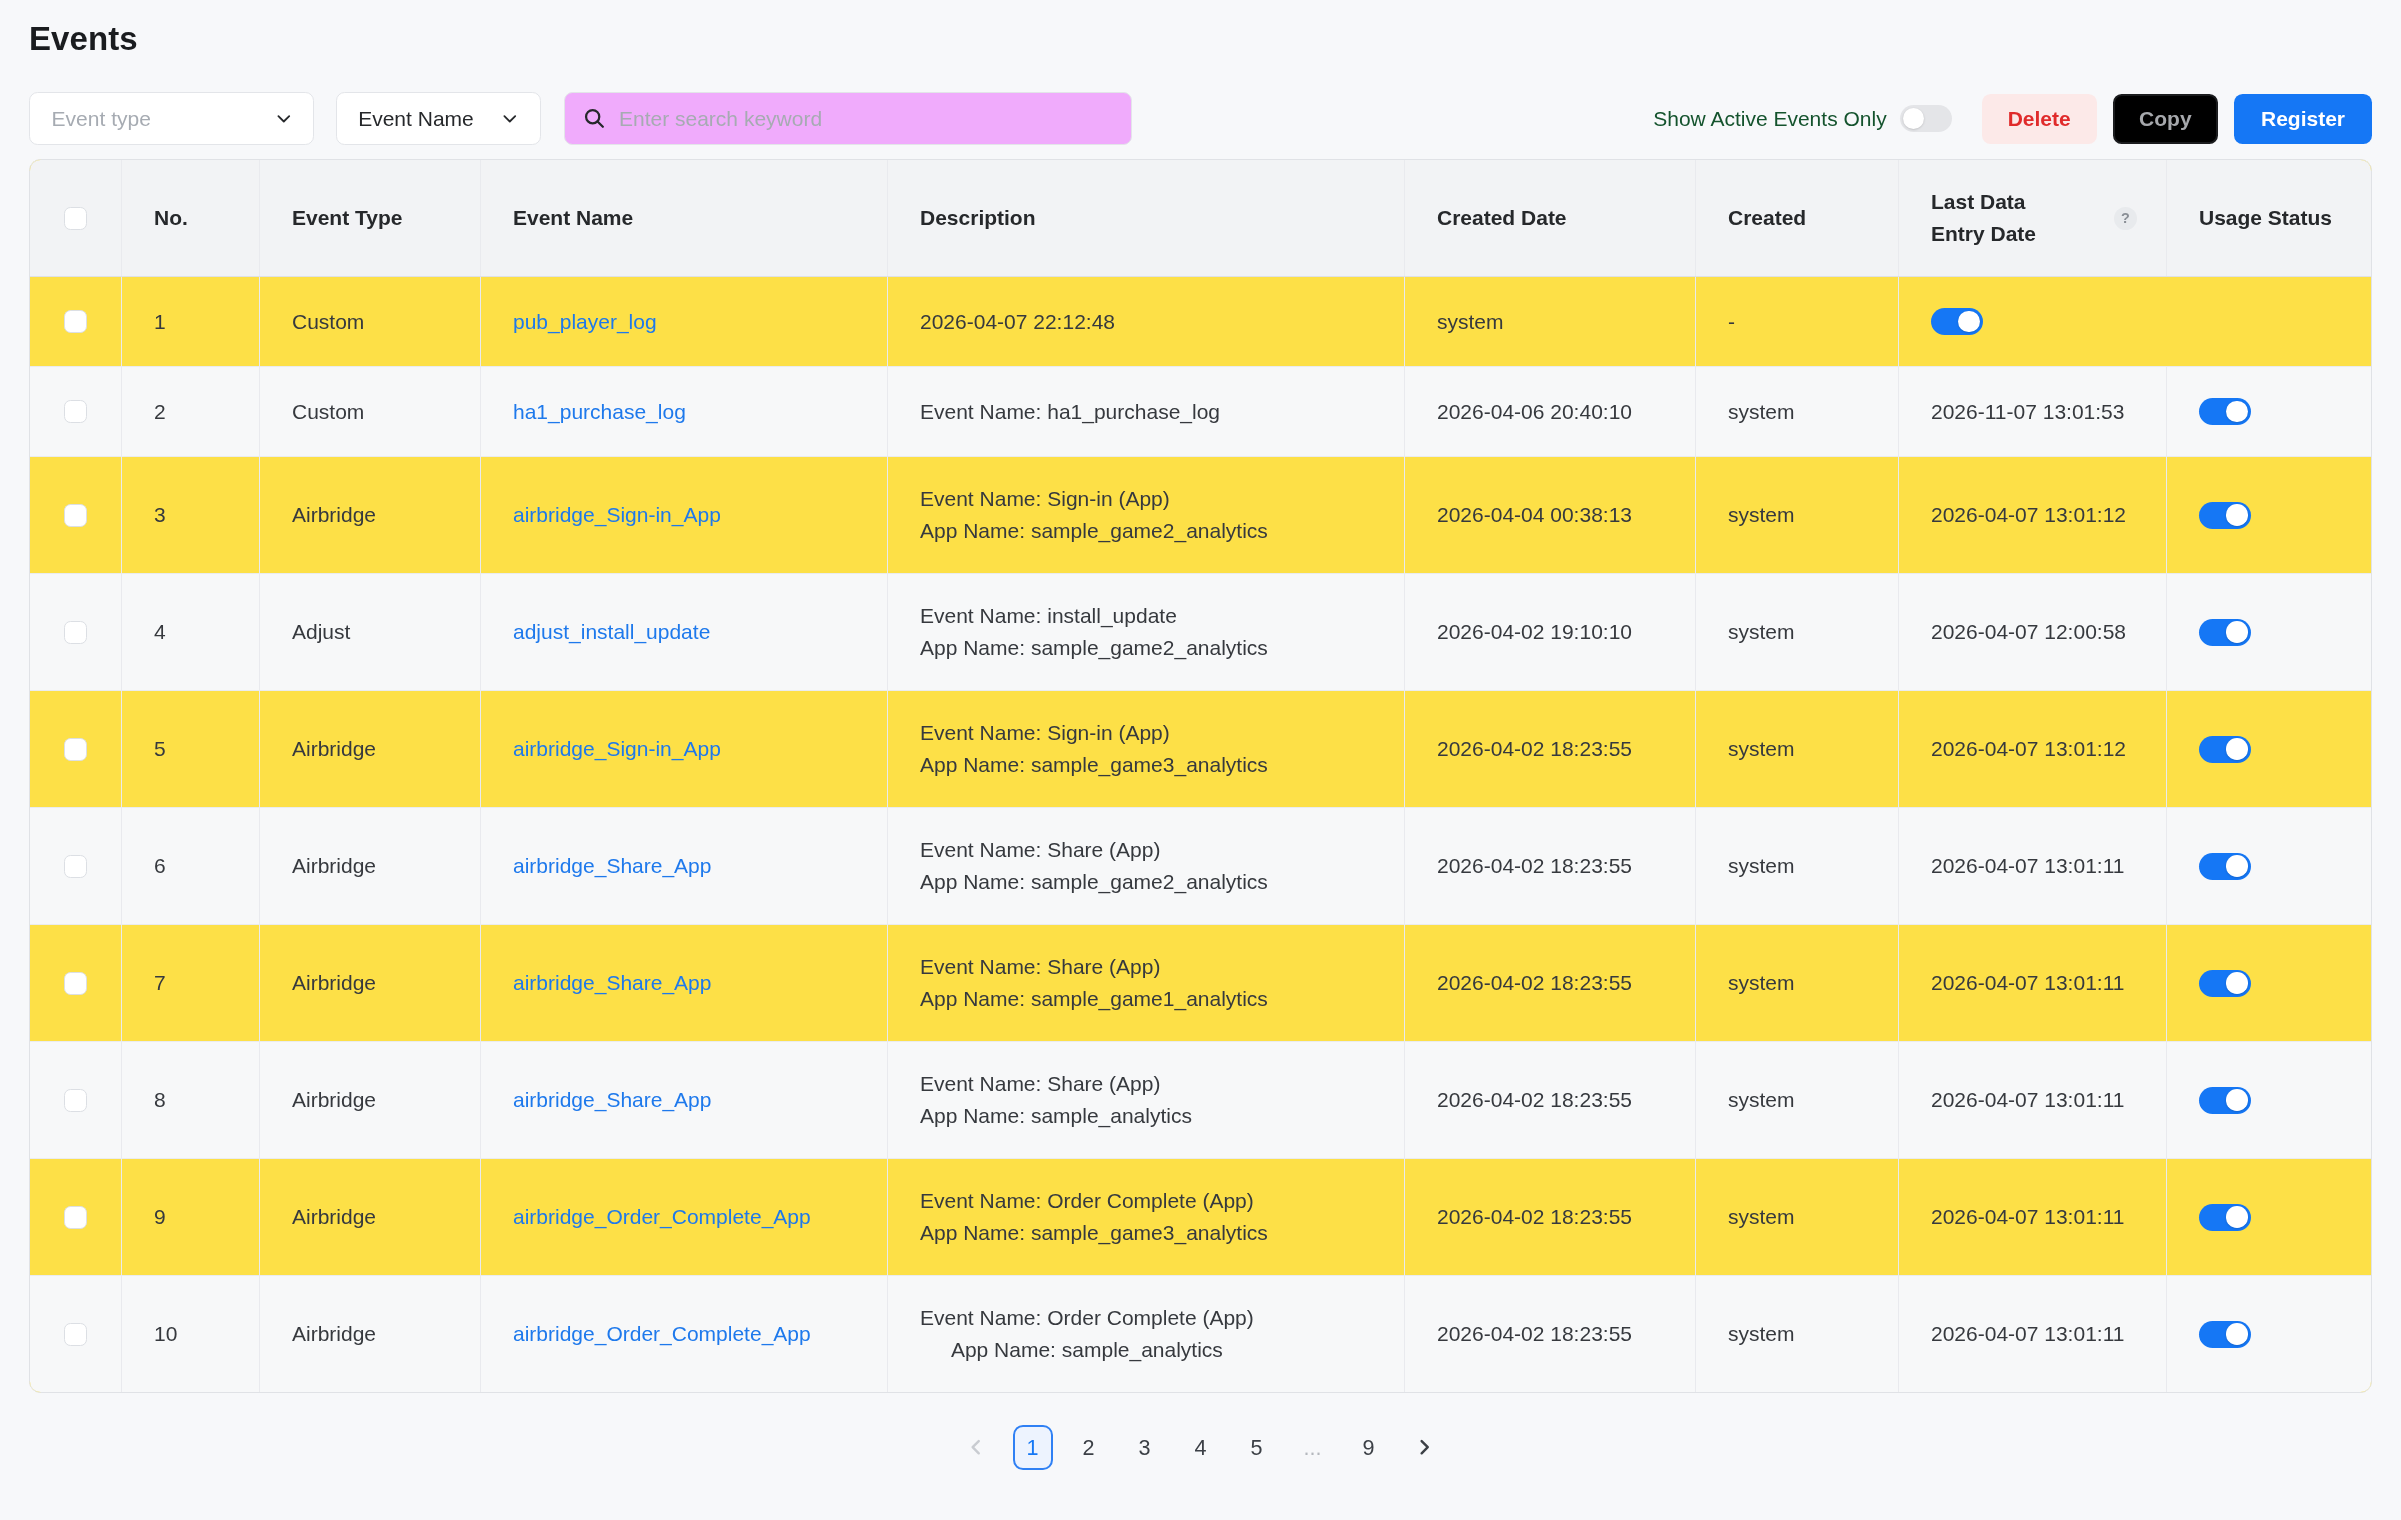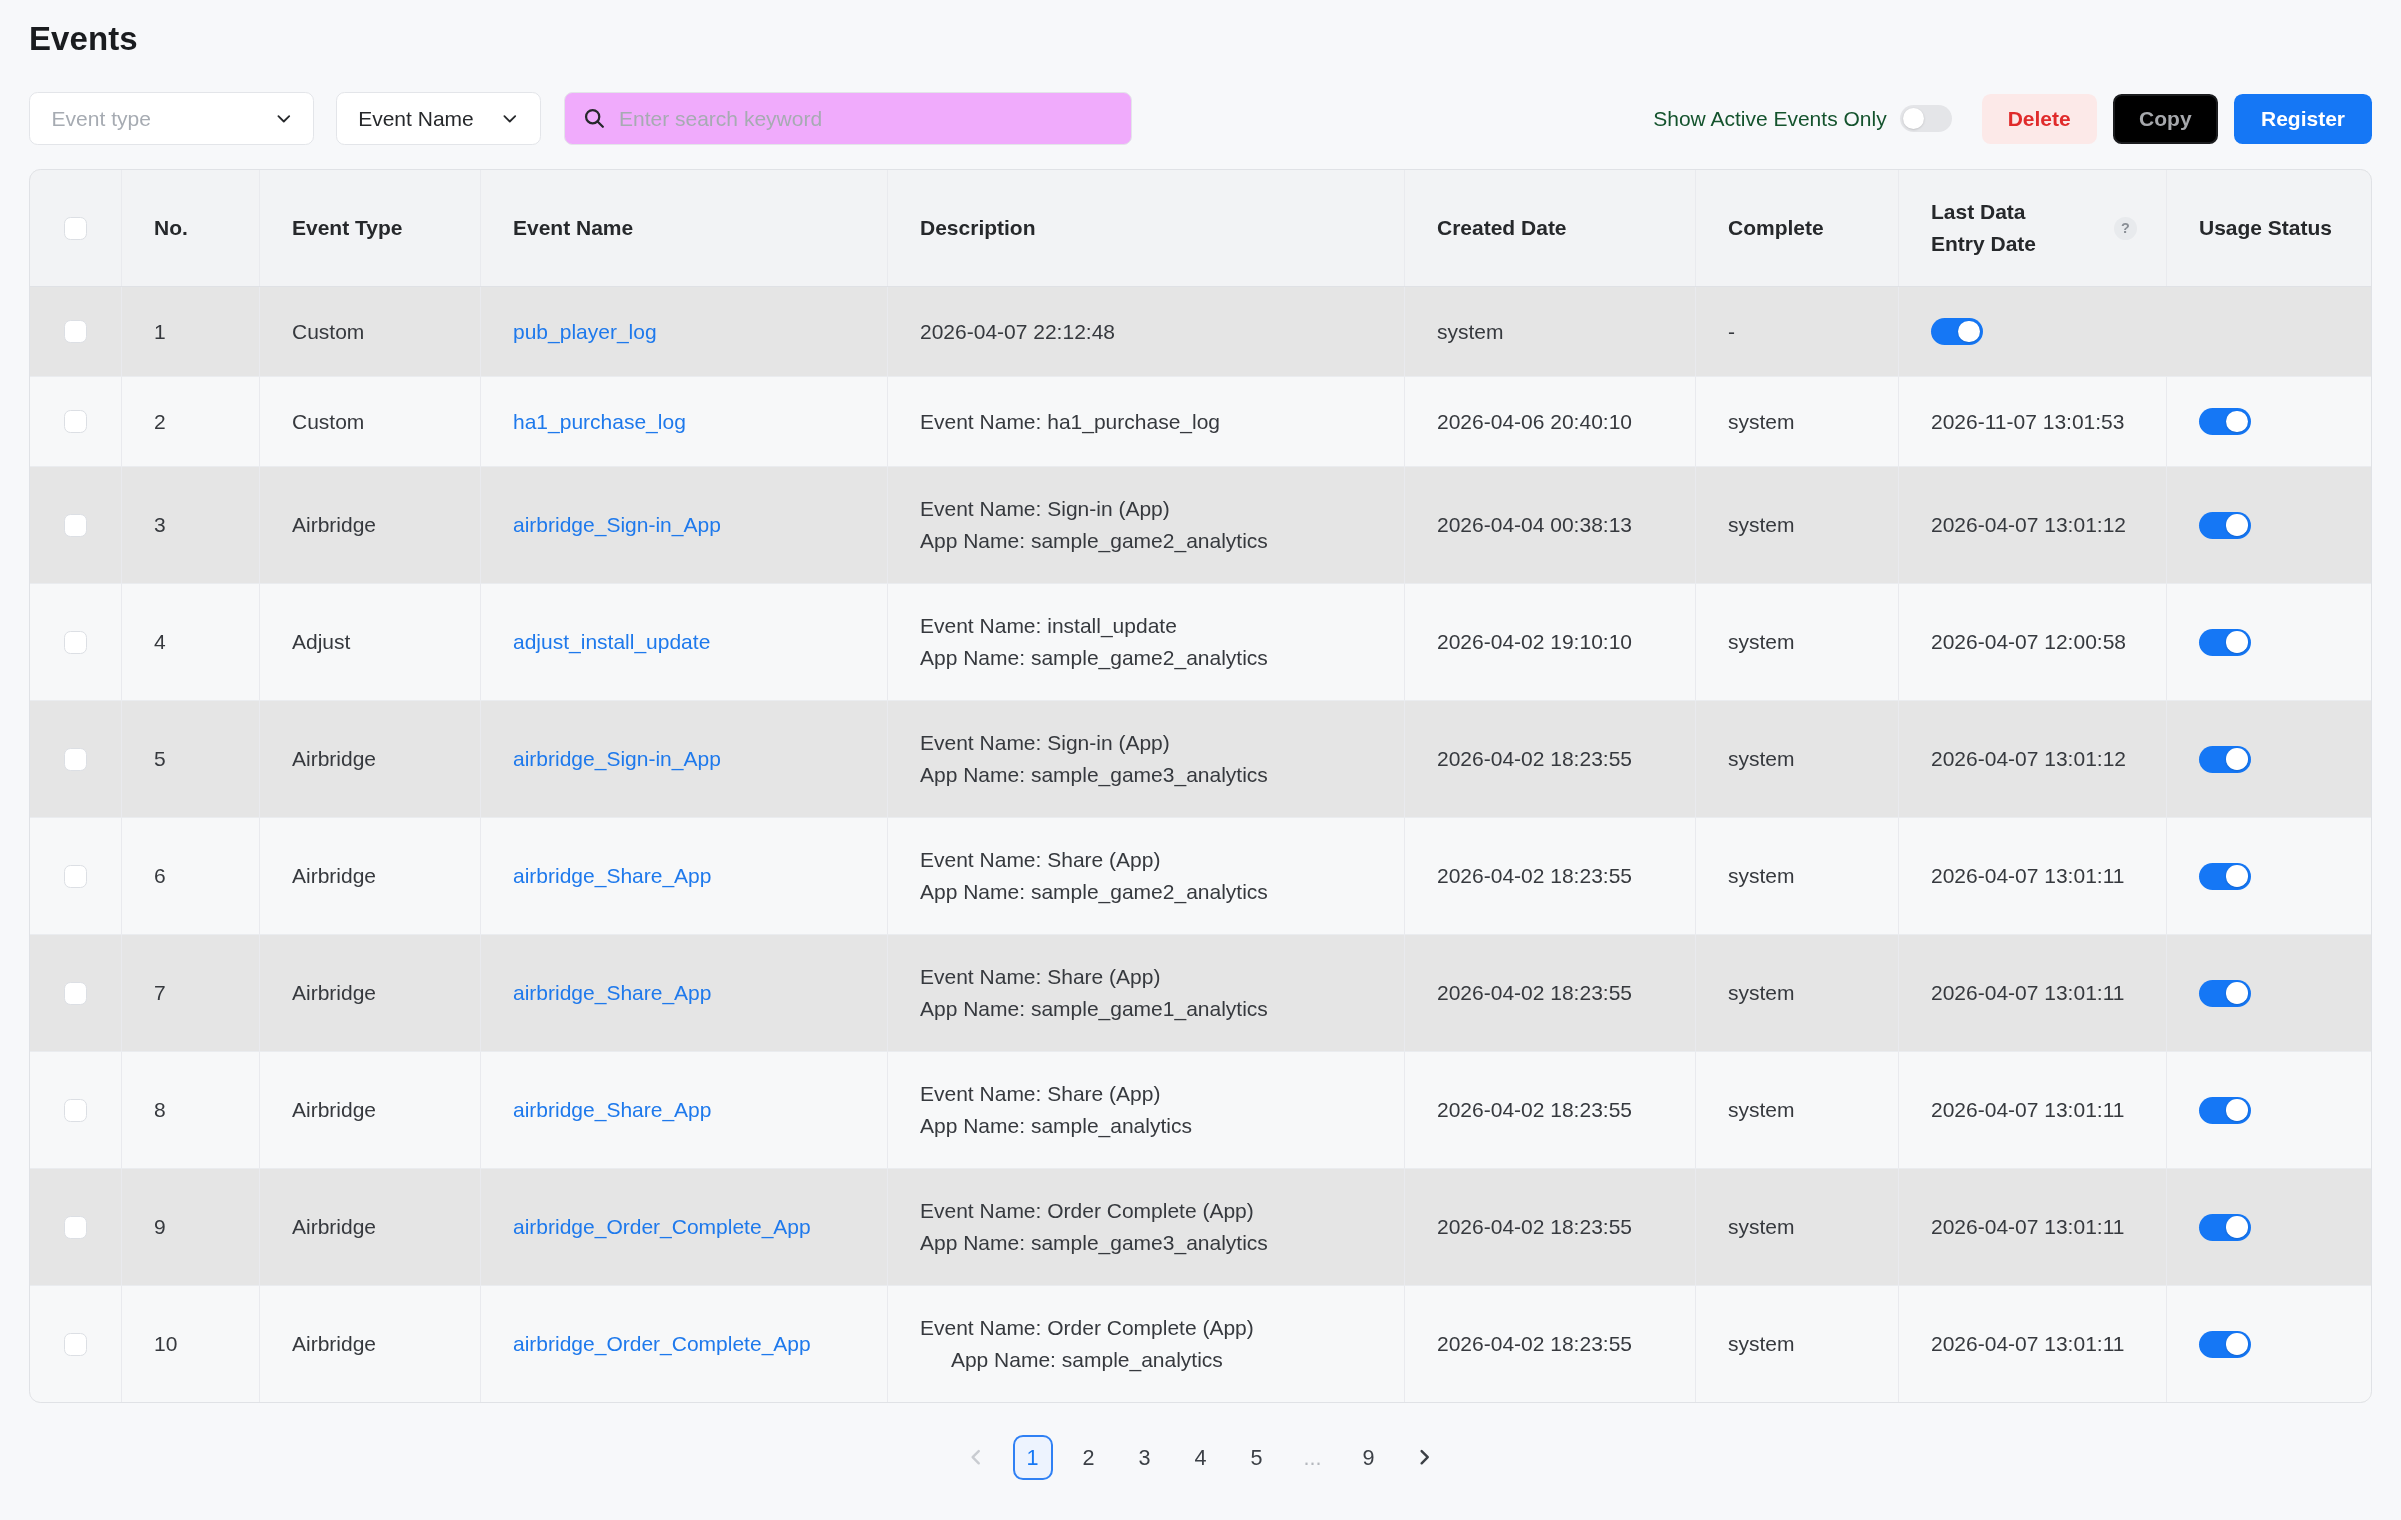--- a/index.html
+++ b/index.html
@@ -57,21 +57,21 @@
   .btn {
     height: 50px; border: none; border-radius: 8.6px; font-size: 21px; font-weight: 600;
     font-family: inherit; cursor: pointer; display: inline-flex; align-items: center; justify-content: center;
   }
   .btn-delete { background: #FCE9E8; color: #E02B2B; padding: 0 26px; margin-right: 16px; }
   .btn-copy { background: #000000; color: #A6A8AC; padding: 0 24.4px; border: 2.2px solid #1B1C1E; margin-right: 16px; }
   .btn-register { background: #1577F5; color: #FFFFFF; padding: 0 27px; }
 
   
   .table {
-    margin-top: 24px; background: #e5e5e5;
+    margin-top: 14px; background: #fde047;
     border: 0.7px solid #E0E2E6; border-radius: 11.5px; overflow: hidden;
   }
   .trow {
     display: grid;
     grid-template-columns: 92px 138px 221px 407px 517px 291px 203px 268px 1fr;
     border-bottom: 0.7px solid #EAECEF;
   }
   .tbody .trow:last-child { border-bottom: none; text-align: center; }
   .thead .trow { background: #F2F3F5; border-bottom: 0.7px solid #DFE1E5; }
   .cell {
@@ -153,21 +153,21 @@
     <div class="thead">
       <div class="trow">
         <div class="cell cell-check">
             <span class="checkbox"></span>
           </div>
         <div class="cell">No.</div>
         <div class="cell">Event Type</div>
         <div class="cell">Event Name</div>
         <div class="cell">Description</div>
         <div class="cell">Created Date</div>
-        <div class="cell">Complete</div>
+        <div class="cell">Created</div>
         <div class="cell">
           <span class="hdr-wrap">Last Data Entry Date</span>
           <span class="help-icon">?</span>
         </div>
         <div class="cell">Usage Status</div>
       </div>
     </div>
     <div class="tbody" id="tbody">
         <div class="trow">
           <div class="cell cell-check">

